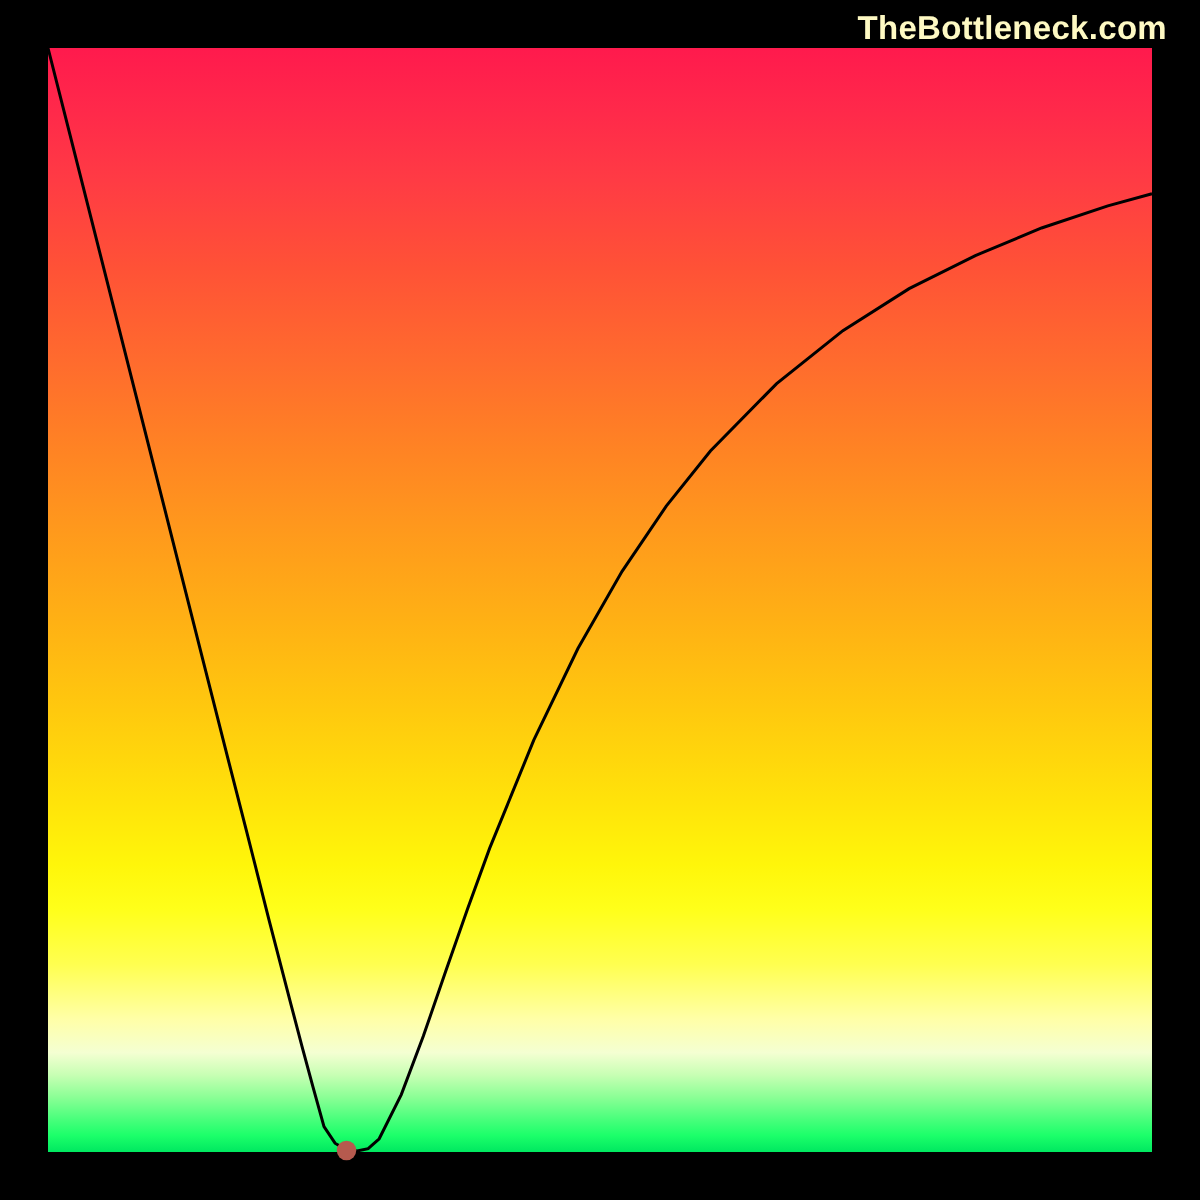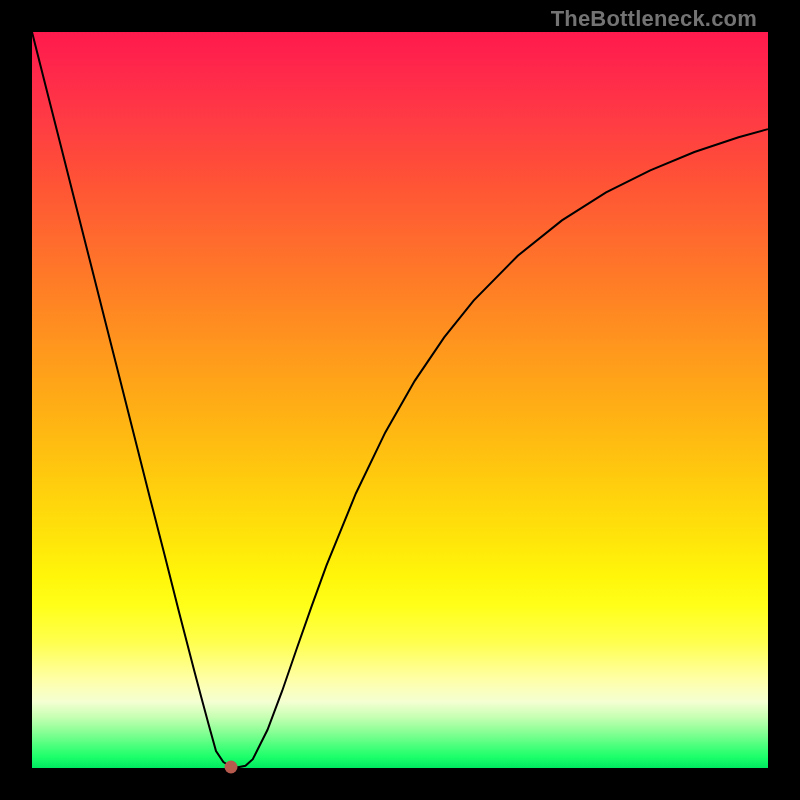--- a/index.html
+++ b/index.html
@@ -36,24 +36,24 @@
       #c8ffb4 93%,
       #8cff96 95%,
       #4aff7c 97%,
       #1cff6a 98.5%,
       #00e860 100%
     );
   }
   .watermark {
     position: absolute;
     top: 6px;
-    right: 43px;
+    right: 22px;
     font-size: 22px;
     font-weight: bold;
-    color: #737373;
+    color: #fef9c3;
     letter-spacing: 0.2px;
   }
   svg.curve {
     position: absolute;
     top: 0; left: 0;
     width: 736px; height: 736px;
     overflow: visible;
   }
   .dot {
     position: absolute;

